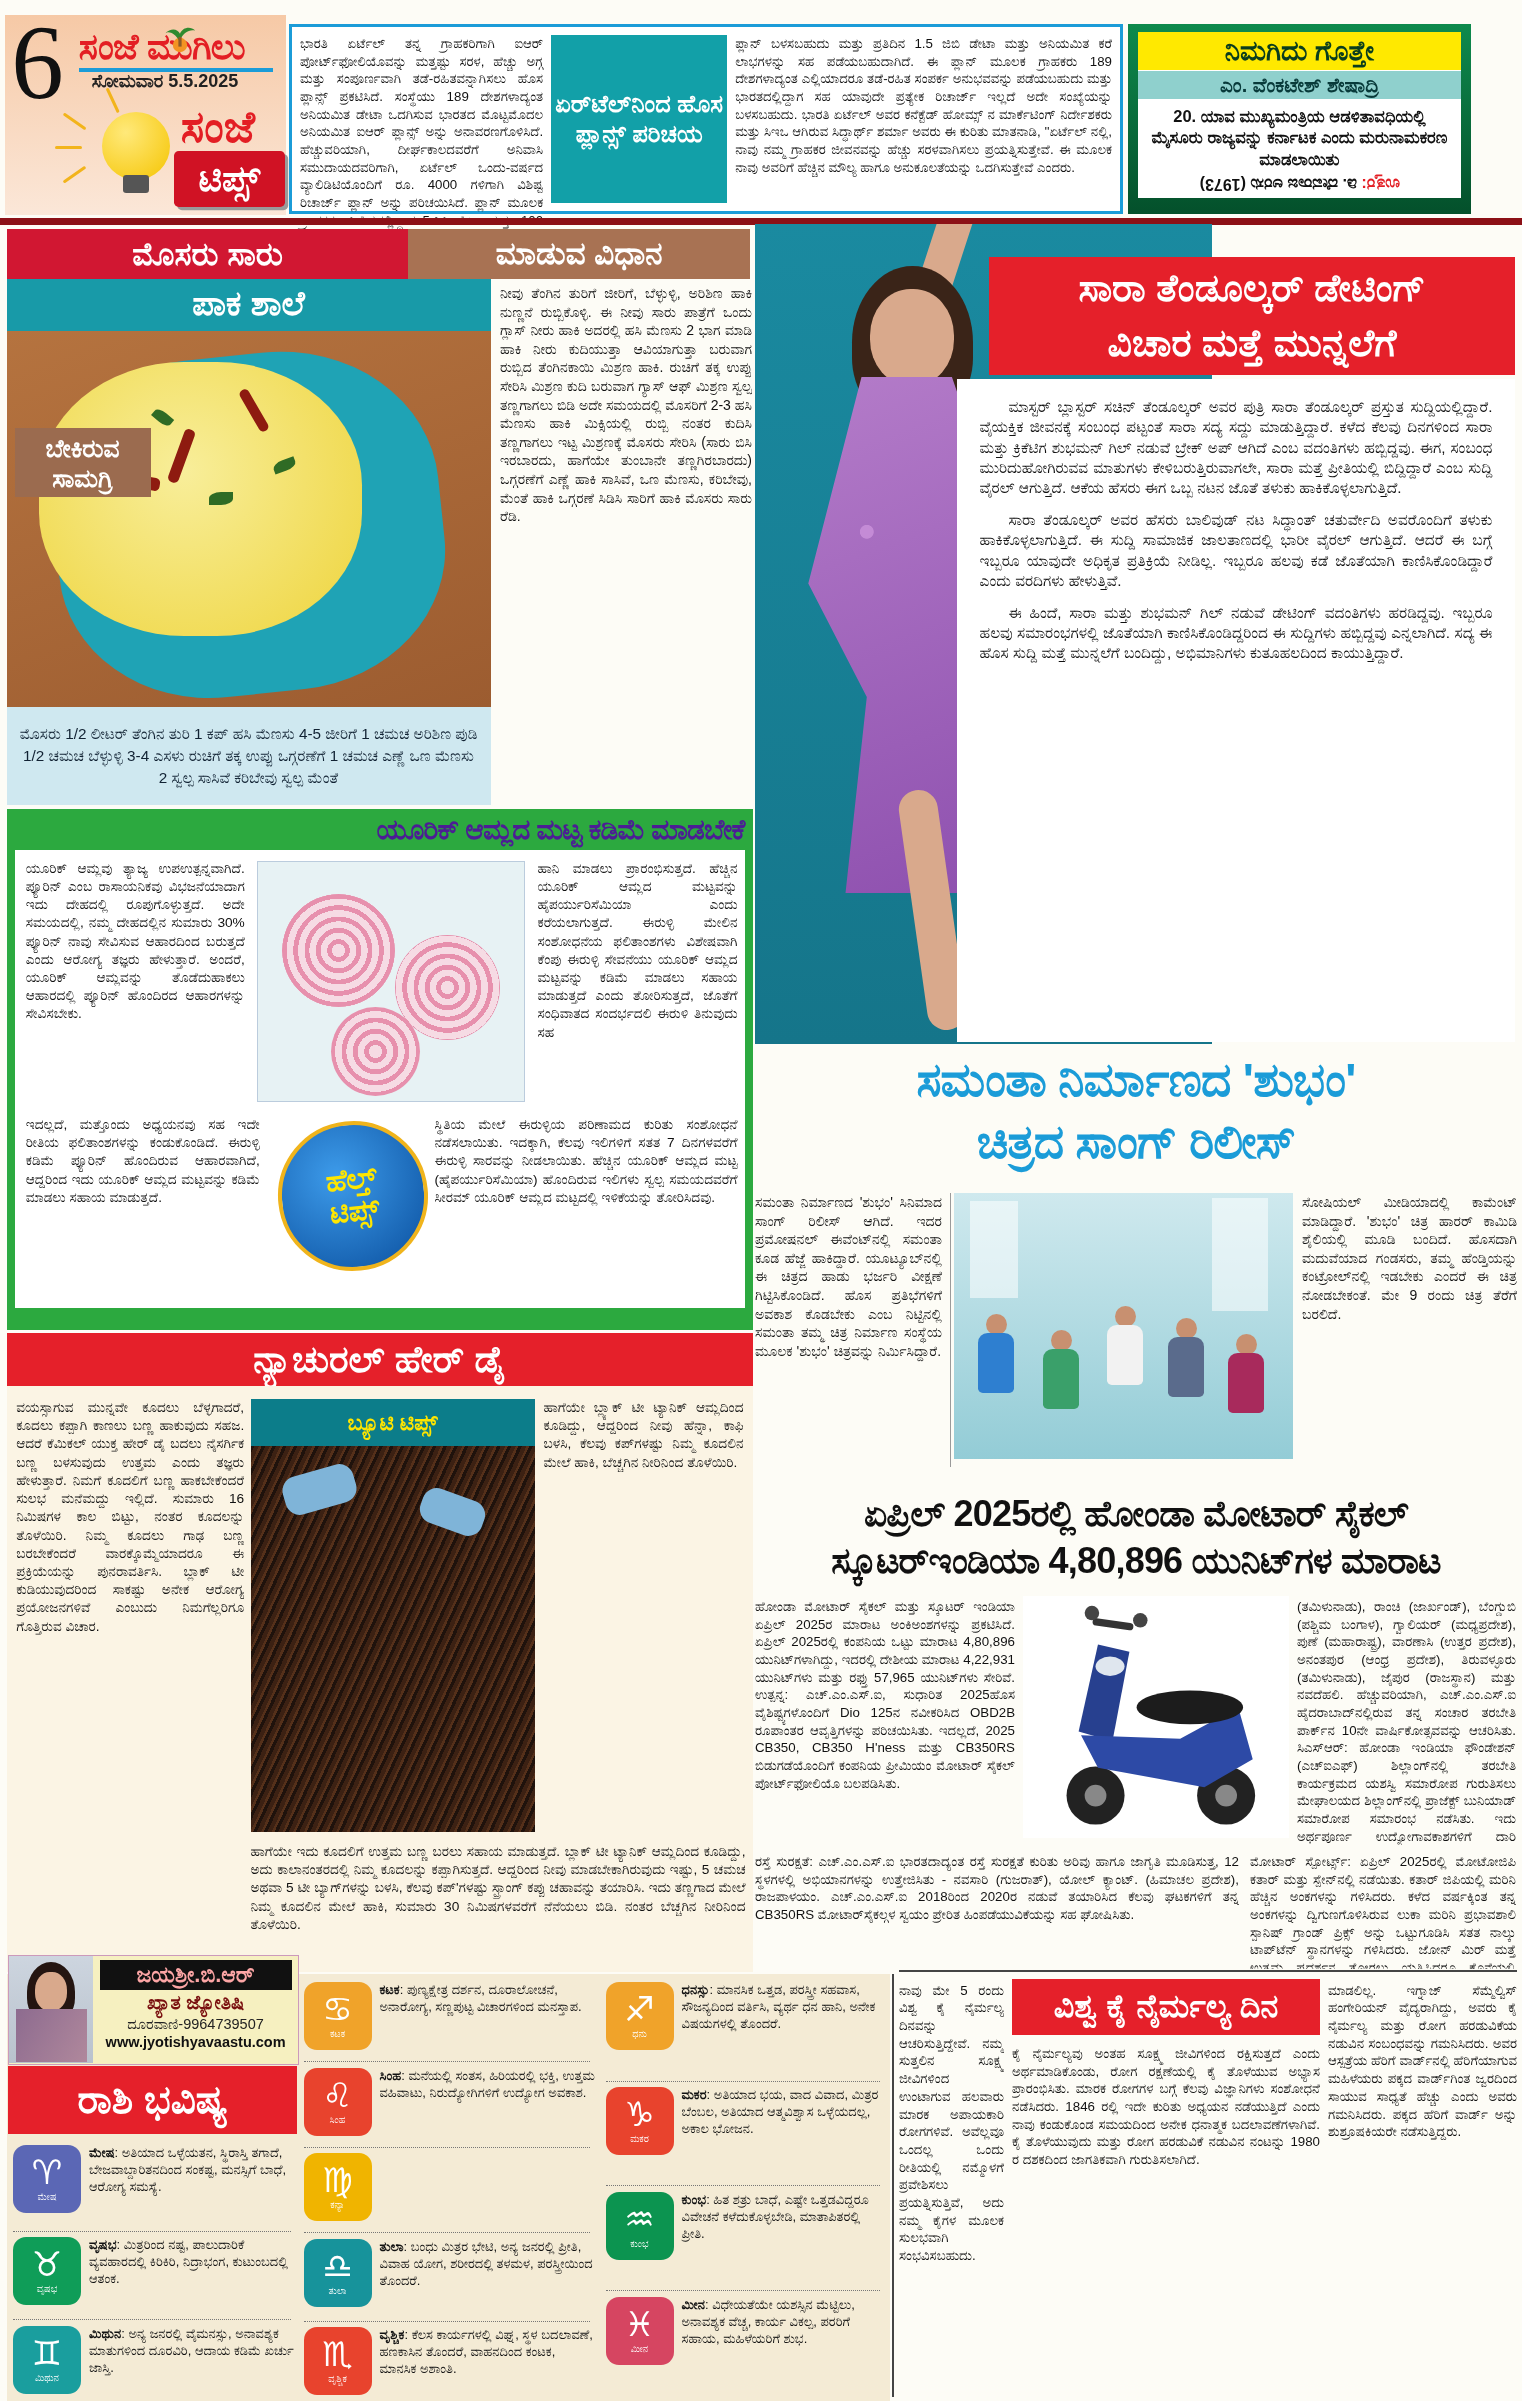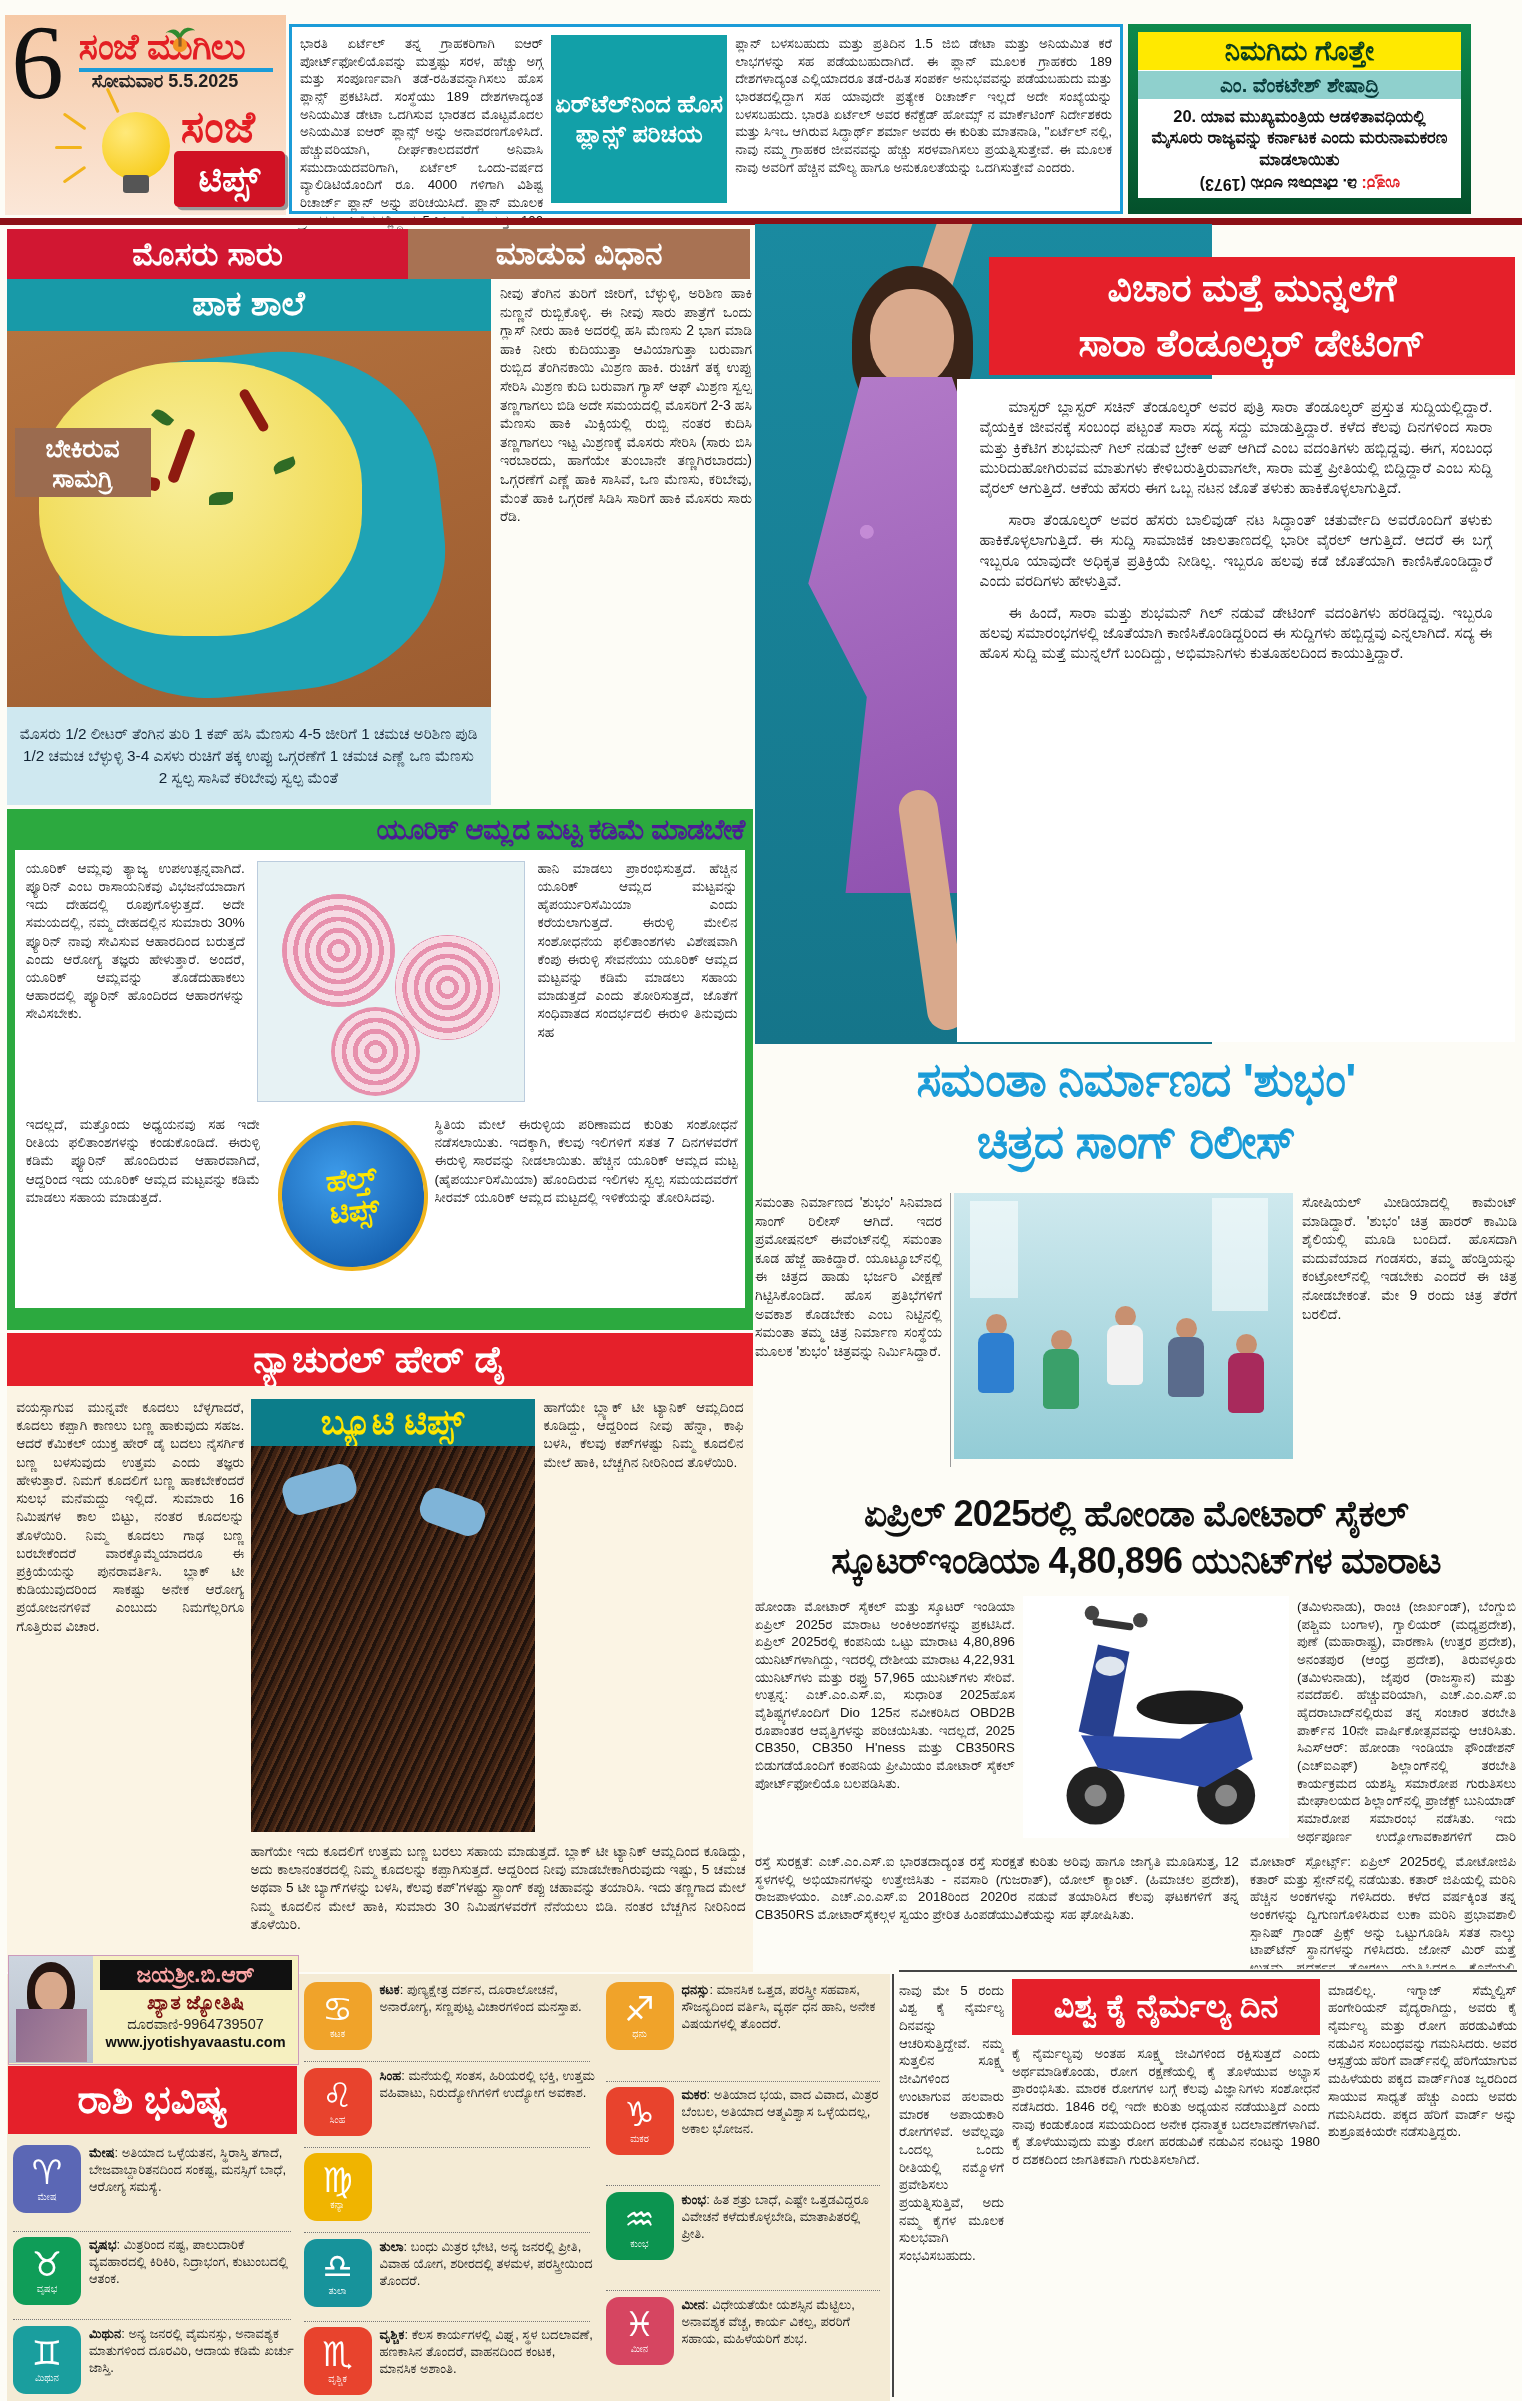--- a/index.html
+++ b/index.html
@@ -65,21 +65,21 @@
   .uric-col{position:absolute;font-size:13.7px;}
   #onion-photo{position:absolute;left:242px;top:11.3px;width:266px;height:239px;background:#e7f2f4;border:1.6px solid #bcd;overflow:hidden;}
   .onion{position:absolute;border-radius:50%;background:repeating-radial-gradient(circle,#f6dbe4 0 6.5px,#e790ad 6.5px 11.3px);}
   #health-badge{position:absolute;left:263px;top:271px;width:142px;height:142px;border-radius:50%;background:radial-gradient(circle at 40% 35%,#3d9bea,#0a4f9e);border:4.8px solid #f0b41c;display:flex;flex-direction:column;align-items:center;justify-content:center;transform:rotate(-6deg);}
   #health-badge span{color:#ffe600;font-size:29px;font-weight:bold;line-height:1.1;}
   
   #hair-banner{left:6.5px;top:1333px;width:746px;height:53px;background:#e5202a;color:#fff;font-size:37px;font-weight:bold;display:flex;align-items:center;justify-content:center;}
   #hair-body{left:6.5px;top:1386px;width:746px;height:586px;background:#fbf4e4;}
   #hair-col1{position:absolute;left:9.7px;top:13px;width:228px;height:562px;font-size:13.7px;overflow:hidden;}
   #beauty-banner{position:absolute;left:244px;top:13px;width:284px;height:47px;background:#0c7d8a;display:flex;align-items:center;justify-content:center;}
-  #beauty-banner span{color:#ffe600;font-size:35px;font-weight:bold;}
+  #beauty-banner span{color:#ffe600;font-size:22px;font-weight:bold;}
   #hair-photo{position:absolute;left:244px;top:60px;width:284px;height:386px;background:repeating-linear-gradient(115deg,#1f120c 0 3.2px,#3c2113 3.2px 7.3px,#55301a 7.3px 9.7px);overflow:hidden;}
   .glove{position:absolute;background:#7fb4d8;border-radius:14.5px;}
   #hair-col2{position:absolute;left:537px;top:13px;width:200px;height:436px;font-size:13.7px;overflow:hidden;}
   #hair-bottom{position:absolute;left:244px;top:457px;width:495px;height:123px;font-size:13.7px;overflow:hidden;}
   
   #sam-section{left:755px;top:1049px;width:762px;height:436px;}
   #sam-headline{color:#1b9cd8;font-weight:bold;font-size:47px;text-align:center;line-height:1.32;letter-spacing:-0.8px;}
   .sam-col{position:absolute;font-size:14px;}
   #sam-photo{position:absolute;left:199px;top:144px;width:339px;height:266px;background:linear-gradient(180deg,#cfe9ee,#93ccd6);overflow:hidden;}
   .bldg{position:absolute;background:rgba(255,255,255,.55);}
@@ -190,22 +190,22 @@
   <div id="method-col" class="abs jtext">ನೀವು ತೆಂಗಿನ ತುರಿಗೆ ಜೀರಿಗೆ, ಬೆಳ್ಳುಳ್ಳಿ, ಅರಿಶಿಣ ಹಾಕಿ ನುಣ್ಣನೆ ರುಬ್ಬಿಕೊಳ್ಳಿ. ಈ ನೀವು ಸಾರು ಪಾತ್ರೆಗೆ ಒಂದು ಗ್ಲಾಸ್ ನೀರು ಹಾಕಿ ಅದರಲ್ಲಿ ಹಸಿ ಮೆಣಸು 2 ಭಾಗ ಮಾಡಿ ಹಾಕಿ ನೀರು ಕುದಿಯುತ್ತಾ ಆವಿಯಾಗುತ್ತಾ ಬರುವಾಗ ರುಬ್ಬಿದ ತೆಂಗಿನಕಾಯಿ ಮಿಶ್ರಣ ಹಾಕಿ. ರುಚಿಗೆ ತಕ್ಕ ಉಪ್ಪು ಸೇರಿಸಿ ಮಿಶ್ರಣ ಕುದಿ ಬರುವಾಗ ಗ್ಯಾಸ್ ಆಫ್ ಮಿಶ್ರಣ ಸ್ವಲ್ಪ ತಣ್ಣಗಾಗಲು ಬಿಡಿ ಅದೇ ಸಮಯದಲ್ಲಿ ಮೊಸರಿಗೆ 2-3 ಹಸಿ ಮೆಣಸು ಹಾಕಿ ಮಿಕ್ಸಿಯಲ್ಲಿ ರುಬ್ಬಿ ನಂತರ ಕುದಿಸಿ ತಣ್ಣಗಾಗಲು ಇಟ್ಟ ಮಿಶ್ರಣಕ್ಕೆ ಮೊಸರು ಸೇರಿಸಿ (ಸಾರು ಬಿಸಿ ಇರಬಾರದು, ಹಾಗೆಯೇ ತುಂಬಾನೇ ತಣ್ಣಗಿರಬಾರದು) ಒಗ್ಗರಣೆಗೆ ಎಣ್ಣೆ ಹಾಕಿ ಸಾಸಿವೆ, ಒಣ ಮೆಣಸು, ಕರಿಬೇವು, ಮೆಂತೆ ಹಾಕಿ ಒಗ್ಗರಣೆ ಸಿಡಿಸಿ ಸಾರಿಗೆ ಹಾಕಿ ಮೊಸರು ಸಾರು ರೆಡಿ.</div>
 
   <div id="sara-photo" class="abs">
     <div id="sara-arm" class="skin"></div>
     <div id="sara-hair"></div>
     <div id="sara-face" class="skin"></div>
     <div id="sara-dress"></div>
     <div id="sara-leg" class="skin"></div>
   </div>
   <div id="sara-headline" class="abs">
+    <span>ಸಾರಾ ತೆಂಡೂಲ್ಕರ್ ಡೇಟಿಂಗ್</span>
     <span>ವಿಚಾರ ಮತ್ತೆ ಮುನ್ನಲೆಗೆ</span>
-    <span>ಸಾರಾ ತೆಂಡೂಲ್ಕರ್ ಡೇಟಿಂಗ್</span>
   </div>
   <div id="sara-article" class="abs jtext">
     <p>ಮಾಸ್ಟರ್ ಬ್ಲಾಸ್ಟರ್ ಸಚಿನ್ ತೆಂಡೂಲ್ಕರ್ ಅವರ ಪುತ್ರಿ ಸಾರಾ ತೆಂಡೂಲ್ಕರ್ ಪ್ರಸ್ತುತ ಸುದ್ದಿಯಲ್ಲಿದ್ದಾರೆ. ವೈಯಕ್ತಿಕ ಜೀವನಕ್ಕೆ ಸಂಬಂಧ ಪಟ್ಟಂತೆ ಸಾರಾ ಸದ್ಯ ಸದ್ದು ಮಾಡುತ್ತಿದ್ದಾರೆ. ಕಳೆದ ಕೆಲವು ದಿನಗಳಿಂದ ಸಾರಾ ಮತ್ತು ಕ್ರಿಕೆಟಿಗ ಶುಭಮನ್ ಗಿಲ್ ನಡುವೆ ಬ್ರೇಕ್ ಅಪ್ ಆಗಿದೆ ಎಂಬ ವದಂತಿಗಳು ಹಬ್ಬಿದ್ದವು. ಈಗ, ಸಂಬಂಧ ಮುರಿದುಹೋಗಿರುವವ ಮಾತುಗಳು ಕೇಳಿಬರುತ್ತಿರುವಾಗಲೇ, ಸಾರಾ ಮತ್ತೆ ಪ್ರೀತಿಯಲ್ಲಿ ಬಿದ್ದಿದ್ದಾರೆ ಎಂಬ ಸುದ್ದಿ ವೈರಲ್ ಆಗುತ್ತಿದೆ. ಆಕೆಯ ಹೆಸರು ಈಗ ಒಬ್ಬ ನಟನ ಜೊತೆ ತಳುಕು ಹಾಕಿಕೊಳ್ಳಲಾಗುತ್ತಿದೆ.</p>
     <p>ಸಾರಾ ತೆಂಡೂಲ್ಕರ್ ಅವರ ಹೆಸರು ಬಾಲಿವುಡ್ ನಟ ಸಿದ್ಧಾಂತ್ ಚತುರ್ವೇದಿ ಅವರೊಂದಿಗೆ ತಳುಕು ಹಾಕಿಕೊಳ್ಳಲಾಗುತ್ತಿದೆ. ಈ ಸುದ್ದಿ ಸಾಮಾಜಿಕ ಜಾಲತಾಣದಲ್ಲಿ ಭಾರೀ ವೈರಲ್ ಆಗುತ್ತಿದೆ. ಆದರೆ ಈ ಬಗ್ಗೆ ಇಬ್ಬರೂ ಯಾವುದೇ ಅಧಿಕೃತ ಪ್ರತಿಕ್ರಿಯೆ ನೀಡಿಲ್ಲ. ಇಬ್ಬರೂ ಹಲವು ಕಡೆ ಜೊತೆಯಾಗಿ ಕಾಣಿಸಿಕೊಂಡಿದ್ದಾರೆ ಎಂದು ವರದಿಗಳು ಹೇಳುತ್ತಿವೆ.</p>
     <p>ಈ ಹಿಂದೆ, ಸಾರಾ ಮತ್ತು ಶುಭಮನ್ ಗಿಲ್ ನಡುವೆ ಡೇಟಿಂಗ್ ವದಂತಿಗಳು ಹರಡಿದ್ದವು. ಇಬ್ಬರೂ ಹಲವು ಸಮಾರಂಭಗಳಲ್ಲಿ ಜೊತೆಯಾಗಿ ಕಾಣಿಸಿಕೊಂಡಿದ್ದರಿಂದ ಈ ಸುದ್ದಿಗಳು ಹಬ್ಬಿದ್ದವು ಎನ್ನಲಾಗಿದೆ. ಸದ್ಯ ಈ ಹೊಸ ಸುದ್ದಿ ಮತ್ತೆ ಮುನ್ನಲೆಗೆ ಬಂದಿದ್ದು, ಅಭಿಮಾನಿಗಳು ಕುತೂಹಲದಿಂದ ಕಾಯುತ್ತಿದ್ದಾರೆ.</p>
   </div>
 
   <div id="uric-section" class="abs">
     <div id="uric-title">ಯೂರಿಕ್ ಆಮ್ಲದ ಮಟ್ಟ ಕಡಿಮೆ ಮಾಡಬೇಕೆ</div>
     <div id="uric-box">

